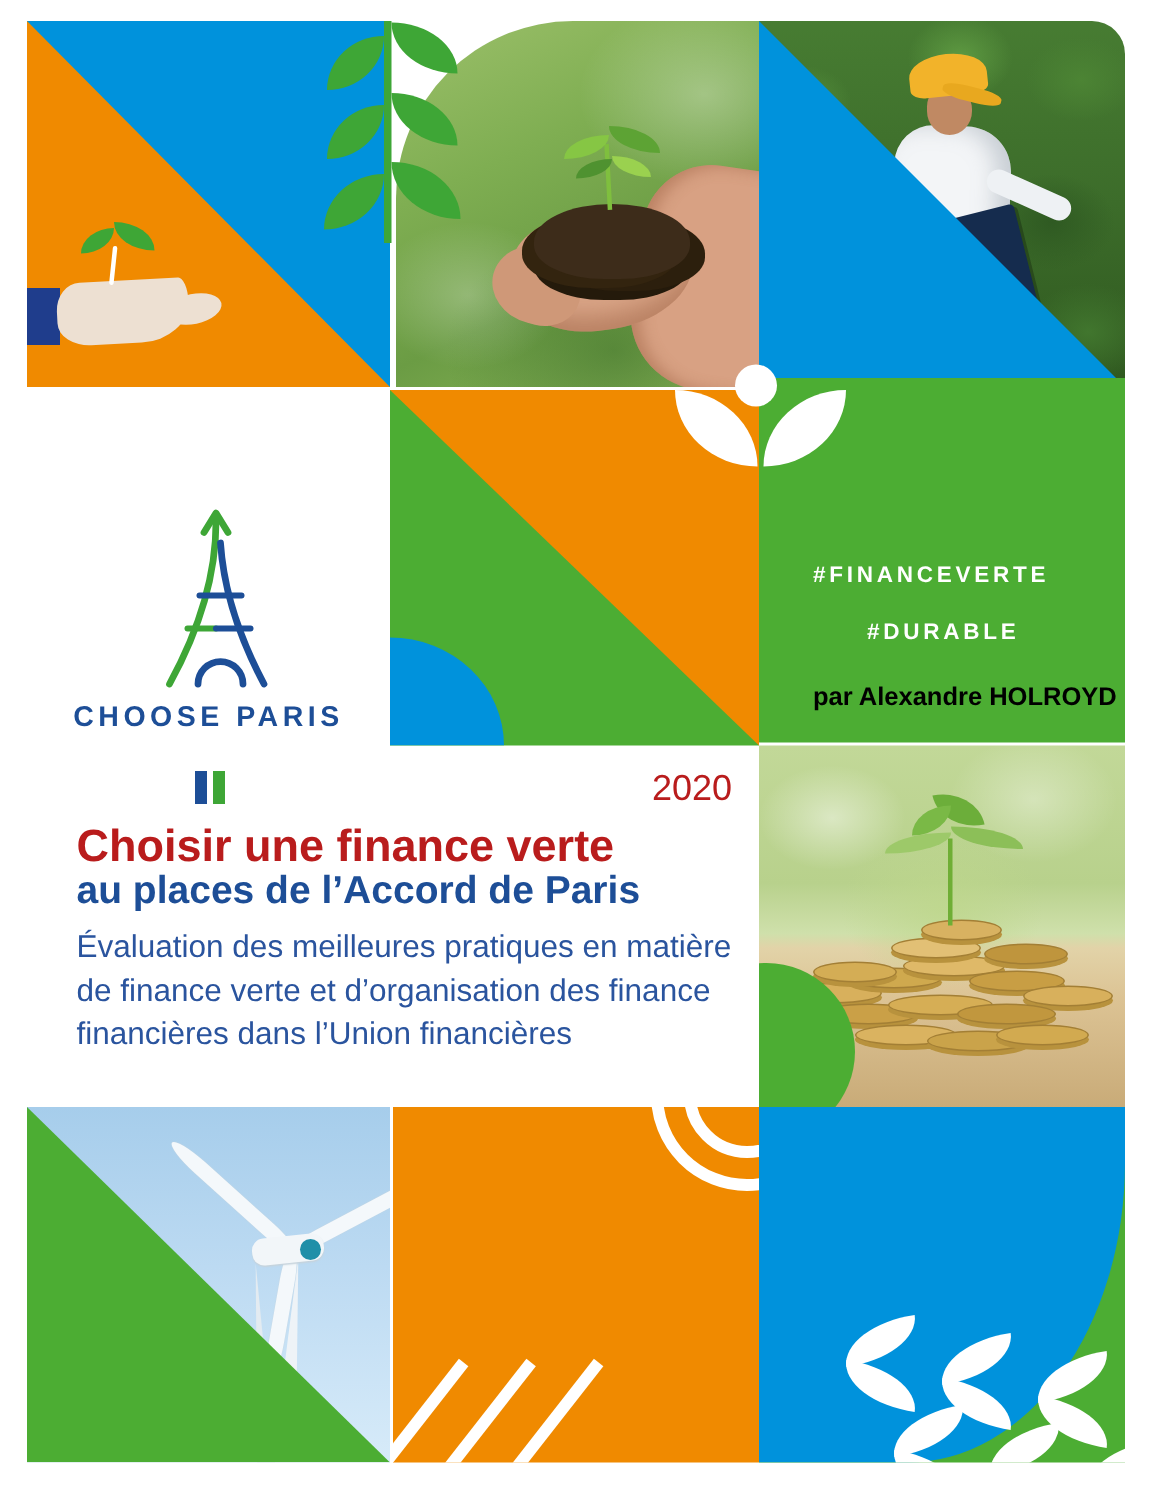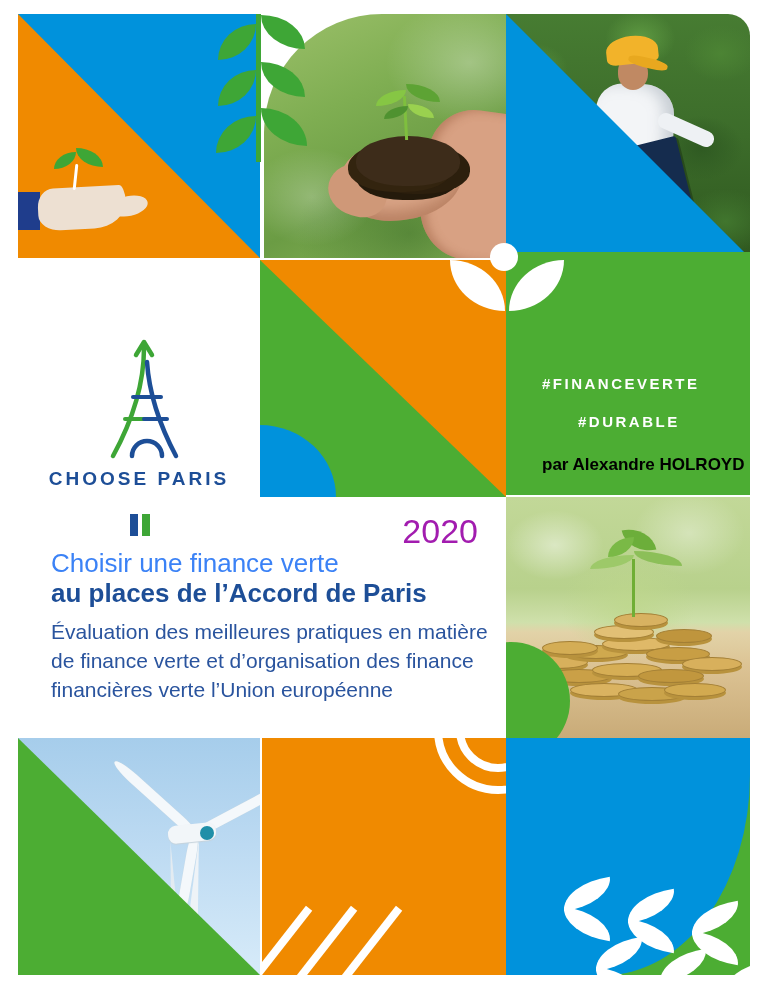--- a/index.html
+++ b/index.html
@@ -127,31 +127,31 @@
     <div class="txt" style="left:36px;top:160px;font-size:15px;font-weight:600;letter-spacing:2.5px;line-height:19px;color:#fff;margin-left:36px;">#DURABLE</div>
     <div class="txt" style="left:36px;top:203px;font-size:17px;font-weight:bold;color:#000000;">par Alexandre HOLROYD</div>
   </div>
 
   <div>
     <div class="abs white" style="left:490px;top:243px;width:28px;height:28px;border-radius:50%;"></div>
     <div class="abs white leaf-dr" style="left:450px;top:260px;width:55px;height:51px;"></div>
     <div class="abs white leaf-dl" style="left:509px;top:260px;width:55px;height:51px;"></div>
   </div>
 
-  <div class="txt" style="left:188px;top:512px;width:290px;text-align:right;font-size:34px;color:#a21caf;">2020</div>
-
-  <div>
-    <div class="txt" style="left:51px;top:548px;font-size:26px;font-weight:normal;color:#3b82f6;">Choisir une finance verte</div>
+  <div class="txt" style="left:198px;top:512px;width:290px;text-align:right;font-size:24px;color:#b91c1c;">2020</div>
+
+  <div>
+    <div class="txt" style="left:51px;top:548px;font-size:30px;font-weight:bold;color:#b91c1c;">Choisir une finance verte</div>
     <div class="txt" style="left:51px;top:578px;font-size:26px;font-weight:bold;color:#1D4E97;">au places de l’Accord de Paris</div>
   </div>
 
   <div>
     <div class="txt" style="left:51px;top:620px;font-size:21px;color:#2A549E;">Évaluation des meilleures pratiques en matière</div>
     <div class="txt" style="left:51px;top:649px;font-size:21px;color:#2A549E;">de finance verte et d’organisation des finance</div>
-    <div class="txt" style="left:51px;top:678px;font-size:21px;color:#2A549E;">financières verte l’Union européenne</div>
+    <div class="txt" style="left:51px;top:678px;font-size:21px;color:#2A549E;">financières dans l’Union financières</div>
   </div>
 
   <div class="tile photo-coins-bg" style="left:506px;top:497px;width:244px;height:241px;">
 
     <div>
       <div class="coin" style="left:20px;top:158px;width:60px;"></div>
       <div class="coin" style="left:58px;top:148px;width:62px;background:#cfa94e;"></div>
       <div class="coin" style="left:96px;top:140px;width:66px;background:#dfb968;"></div>
       <div class="coin" style="left:140px;top:150px;width:62px;background:#c89e44;"></div>
       <div class="coin" style="left:176px;top:160px;width:58px;"></div>

